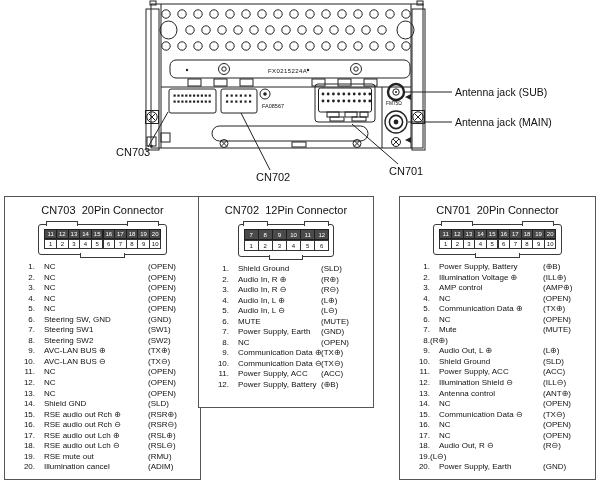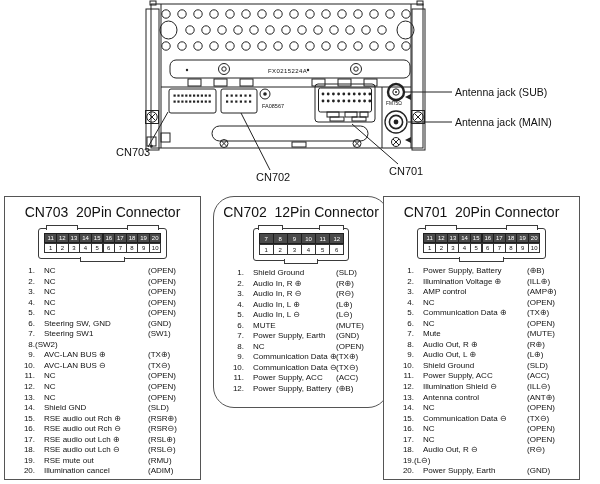--- a/index.html
+++ b/index.html
@@ -1,20 +1,20 @@
 <!DOCTYPE html>
 <html><head>
 <meta charset="utf-8">
 <style>
   html,body{margin:0;padding:0;}
   body{width:600px;height:484px;position:relative;background:#fff;
        font-family:"Liberation Sans",sans-serif;color:#111;overflow:hidden;}
   svg text{font-family:"Liberation Sans",sans-serif;fill:#111;}
   .panel{position:absolute;border:1.4px solid #555;background:#fff;box-sizing:border-box;}
-  .panel-title{text-align:center;font-size:14px;margin-top:7px;white-space:pre;}
+  .panel-title{text-align:center;font-size:11px;margin-top:7px;white-space:pre;}
   .conn-wrap{display:flex;justify-content:center;margin-top:8px;}
   .conn{position:relative;border:1.5px solid #3a3a3a;border-radius:3px;padding:4px 5px 5px;background:#fff;}
   .conn-tab{position:absolute;top:-4px;height:4px;width:24%;border:1.1px solid #3a3a3a;border-bottom:none;background:#fff;}
   .conn-tab.left{left:5%;} .conn-tab.right{right:5%;}
   .conn-foot{position:absolute;bottom:-3.5px;left:32%;width:34%;height:3.5px;border:1.1px solid #3a3a3a;border-top:none;background:#fff;}
   .pin-cells{display:flex;}
   .pin-cell{width:12.5px;height:10px;border:0.9px solid #333;margin-right:-0.9px;
             display:flex;align-items:center;justify-content:center;font-size:6px;box-sizing:border-box;}
   .pin-cell.dark{background:#4a4a4a;color:#fff;border-color:#1f1f1f;}
   .pin-cells.wide .pin-cell{width:15px;height:11px;}
@@ -307,20 +307,21 @@
         <span class="pin-name">Steering SW, GND</span>
         <span class="pin-code">(GND)</span>
       </div>
       <div class="pin-row">
         <span class="pin-num">7.</span>
         <span class="pin-name">Steering SW1</span>
         <span class="pin-code">(SW1)</span>
       </div>
       <div class="pin-row">
         <span class="pin-num">8.</span>
+        <span class="pin-name">Steering SW2</span>
         <span class="pin-code">(SW2)</span>
       </div>
       <div class="pin-row">
         <span class="pin-num">9.</span>
         <span class="pin-name">AVC-LAN BUS ⊕</span>
         <span class="pin-code">(TX⊕)</span>
       </div>
       <div class="pin-row">
         <span class="pin-num">10.</span>
         <span class="pin-name">AVC-LAN BUS ⊖</span>
@@ -372,21 +373,21 @@
         <span class="pin-code">(RMU)</span>
       </div>
       <div class="pin-row">
         <span class="pin-num">20.</span>
         <span class="pin-name">Illumination cancel</span>
         <span class="pin-code">(ADIM)</span>
       </div>
     </div>
 </div>
 
-<div class="panel" style="left:213px;top:196px;width:176px;height:212px;border-radius:21px;">
+<div class="panel" style="left:198px;top:196px;width:176px;height:212px;">
   <div class="panel-title">CN702  12Pin Connector</div>
   <div class="conn-wrap">
     <div class="conn">
       <div class="conn-tab left"></div>
         <div class="conn-tab right"></div>
         <div class="conn-foot"></div>
       <div class="pin-cells wide top">
           <div class="pin-cell dark">7</div>
           <div class="pin-cell dark">8</div>
           <div class="pin-cell dark">9</div>
@@ -461,21 +462,21 @@
         <span class="pin-code">(ACC)</span>
       </div>
       <div class="pin-row">
         <span class="pin-num">12.</span>
         <span class="pin-name">Power Supply, Battery</span>
         <span class="pin-code">(⊕B)</span>
       </div>
     </div>
 </div>
 
-<div class="panel" style="left:383px;top:196px;width:197px;height:284px;">
+<div class="panel" style="left:399px;top:196px;width:197px;height:284px;">
   <div class="panel-title">CN701  20Pin Connector</div>
   <div class="conn-wrap">
     <div class="conn">
       <div class="conn-tab left"></div>
         <div class="conn-tab right"></div>
         <div class="conn-foot"></div>
       <div class="pin-cells top">
           <div class="pin-cell dark">11</div>
           <div class="pin-cell dark">12</div>
           <div class="pin-cell dark">13</div>
@@ -532,21 +533,20 @@
         <span class="pin-name">NC</span>
         <span class="pin-code">(OPEN)</span>
       </div>
       <div class="pin-row">
         <span class="pin-num">7.</span>
         <span class="pin-name">Mute</span>
         <span class="pin-code">(MUTE)</span>
       </div>
       <div class="pin-row">
         <span class="pin-num">8.</span>
-        <span class="pin-name">Audio Out, R ⊕</span>
         <span class="pin-code">(R⊕)</span>
       </div>
       <div class="pin-row">
         <span class="pin-num">9.</span>
         <span class="pin-name">Audio Out, L ⊕</span>
         <span class="pin-code">(L⊕)</span>
       </div>
       <div class="pin-row">
         <span class="pin-num">10.</span>
         <span class="pin-name">Shield Ground</span>

